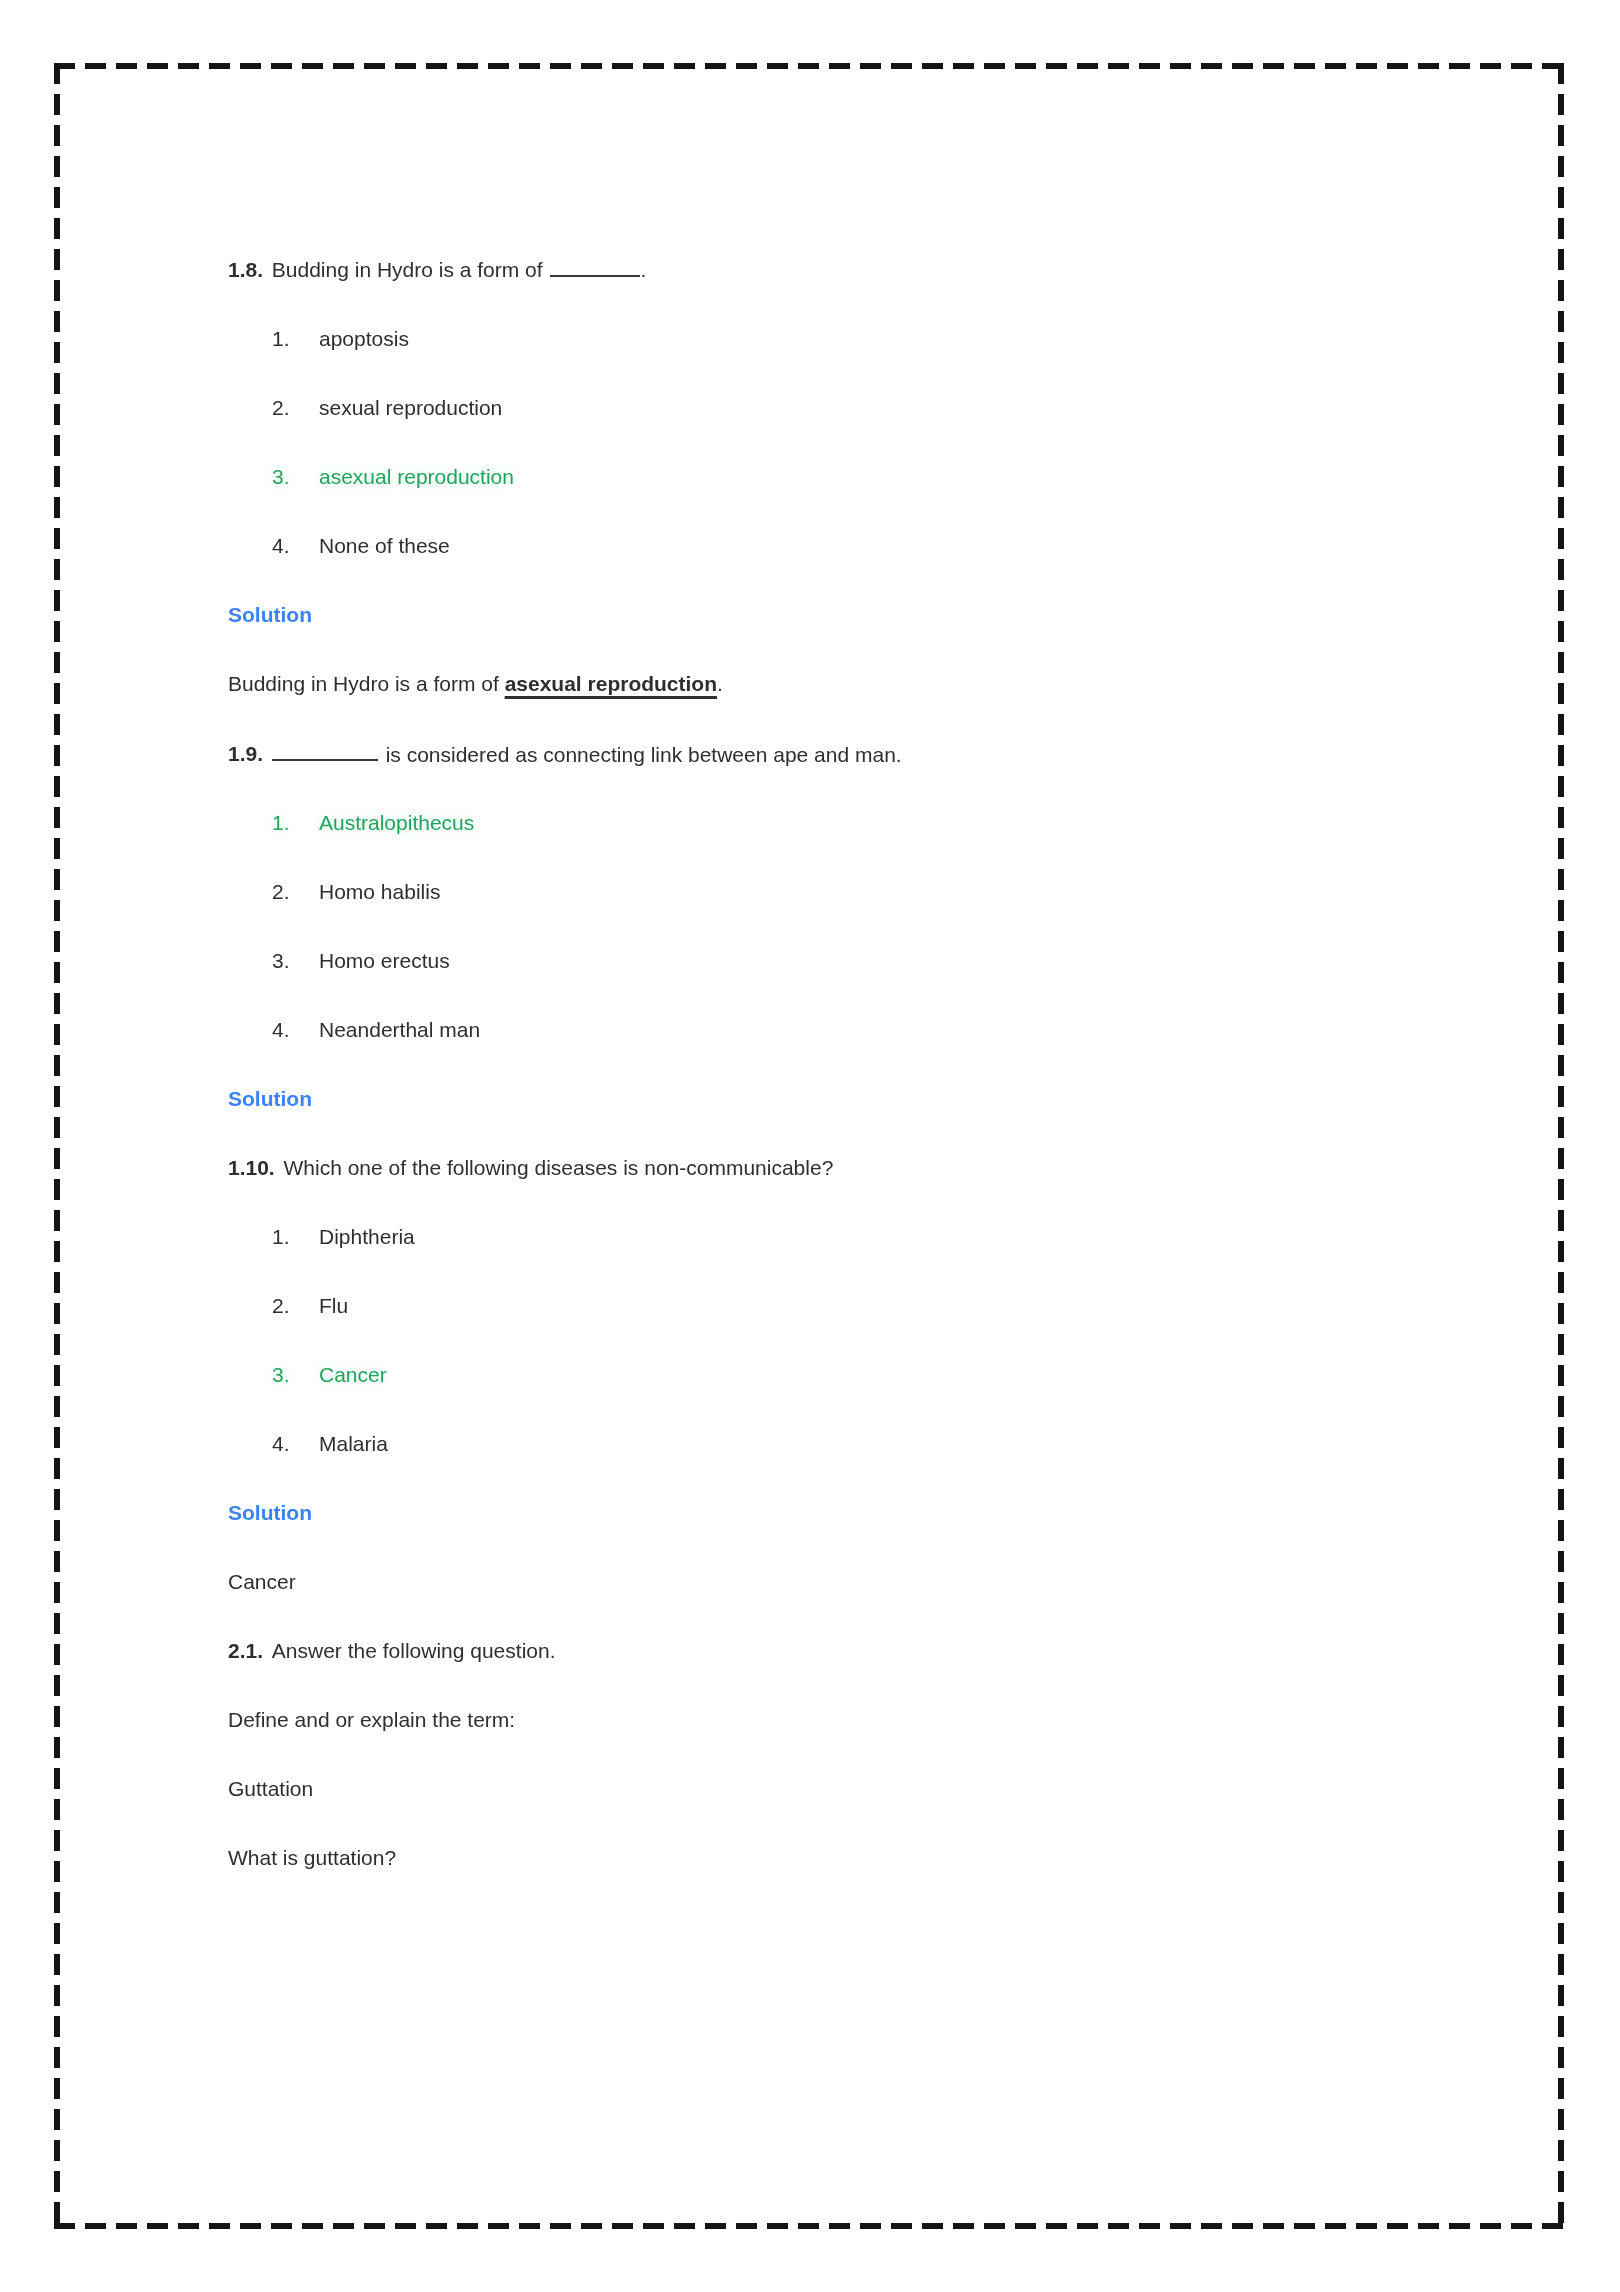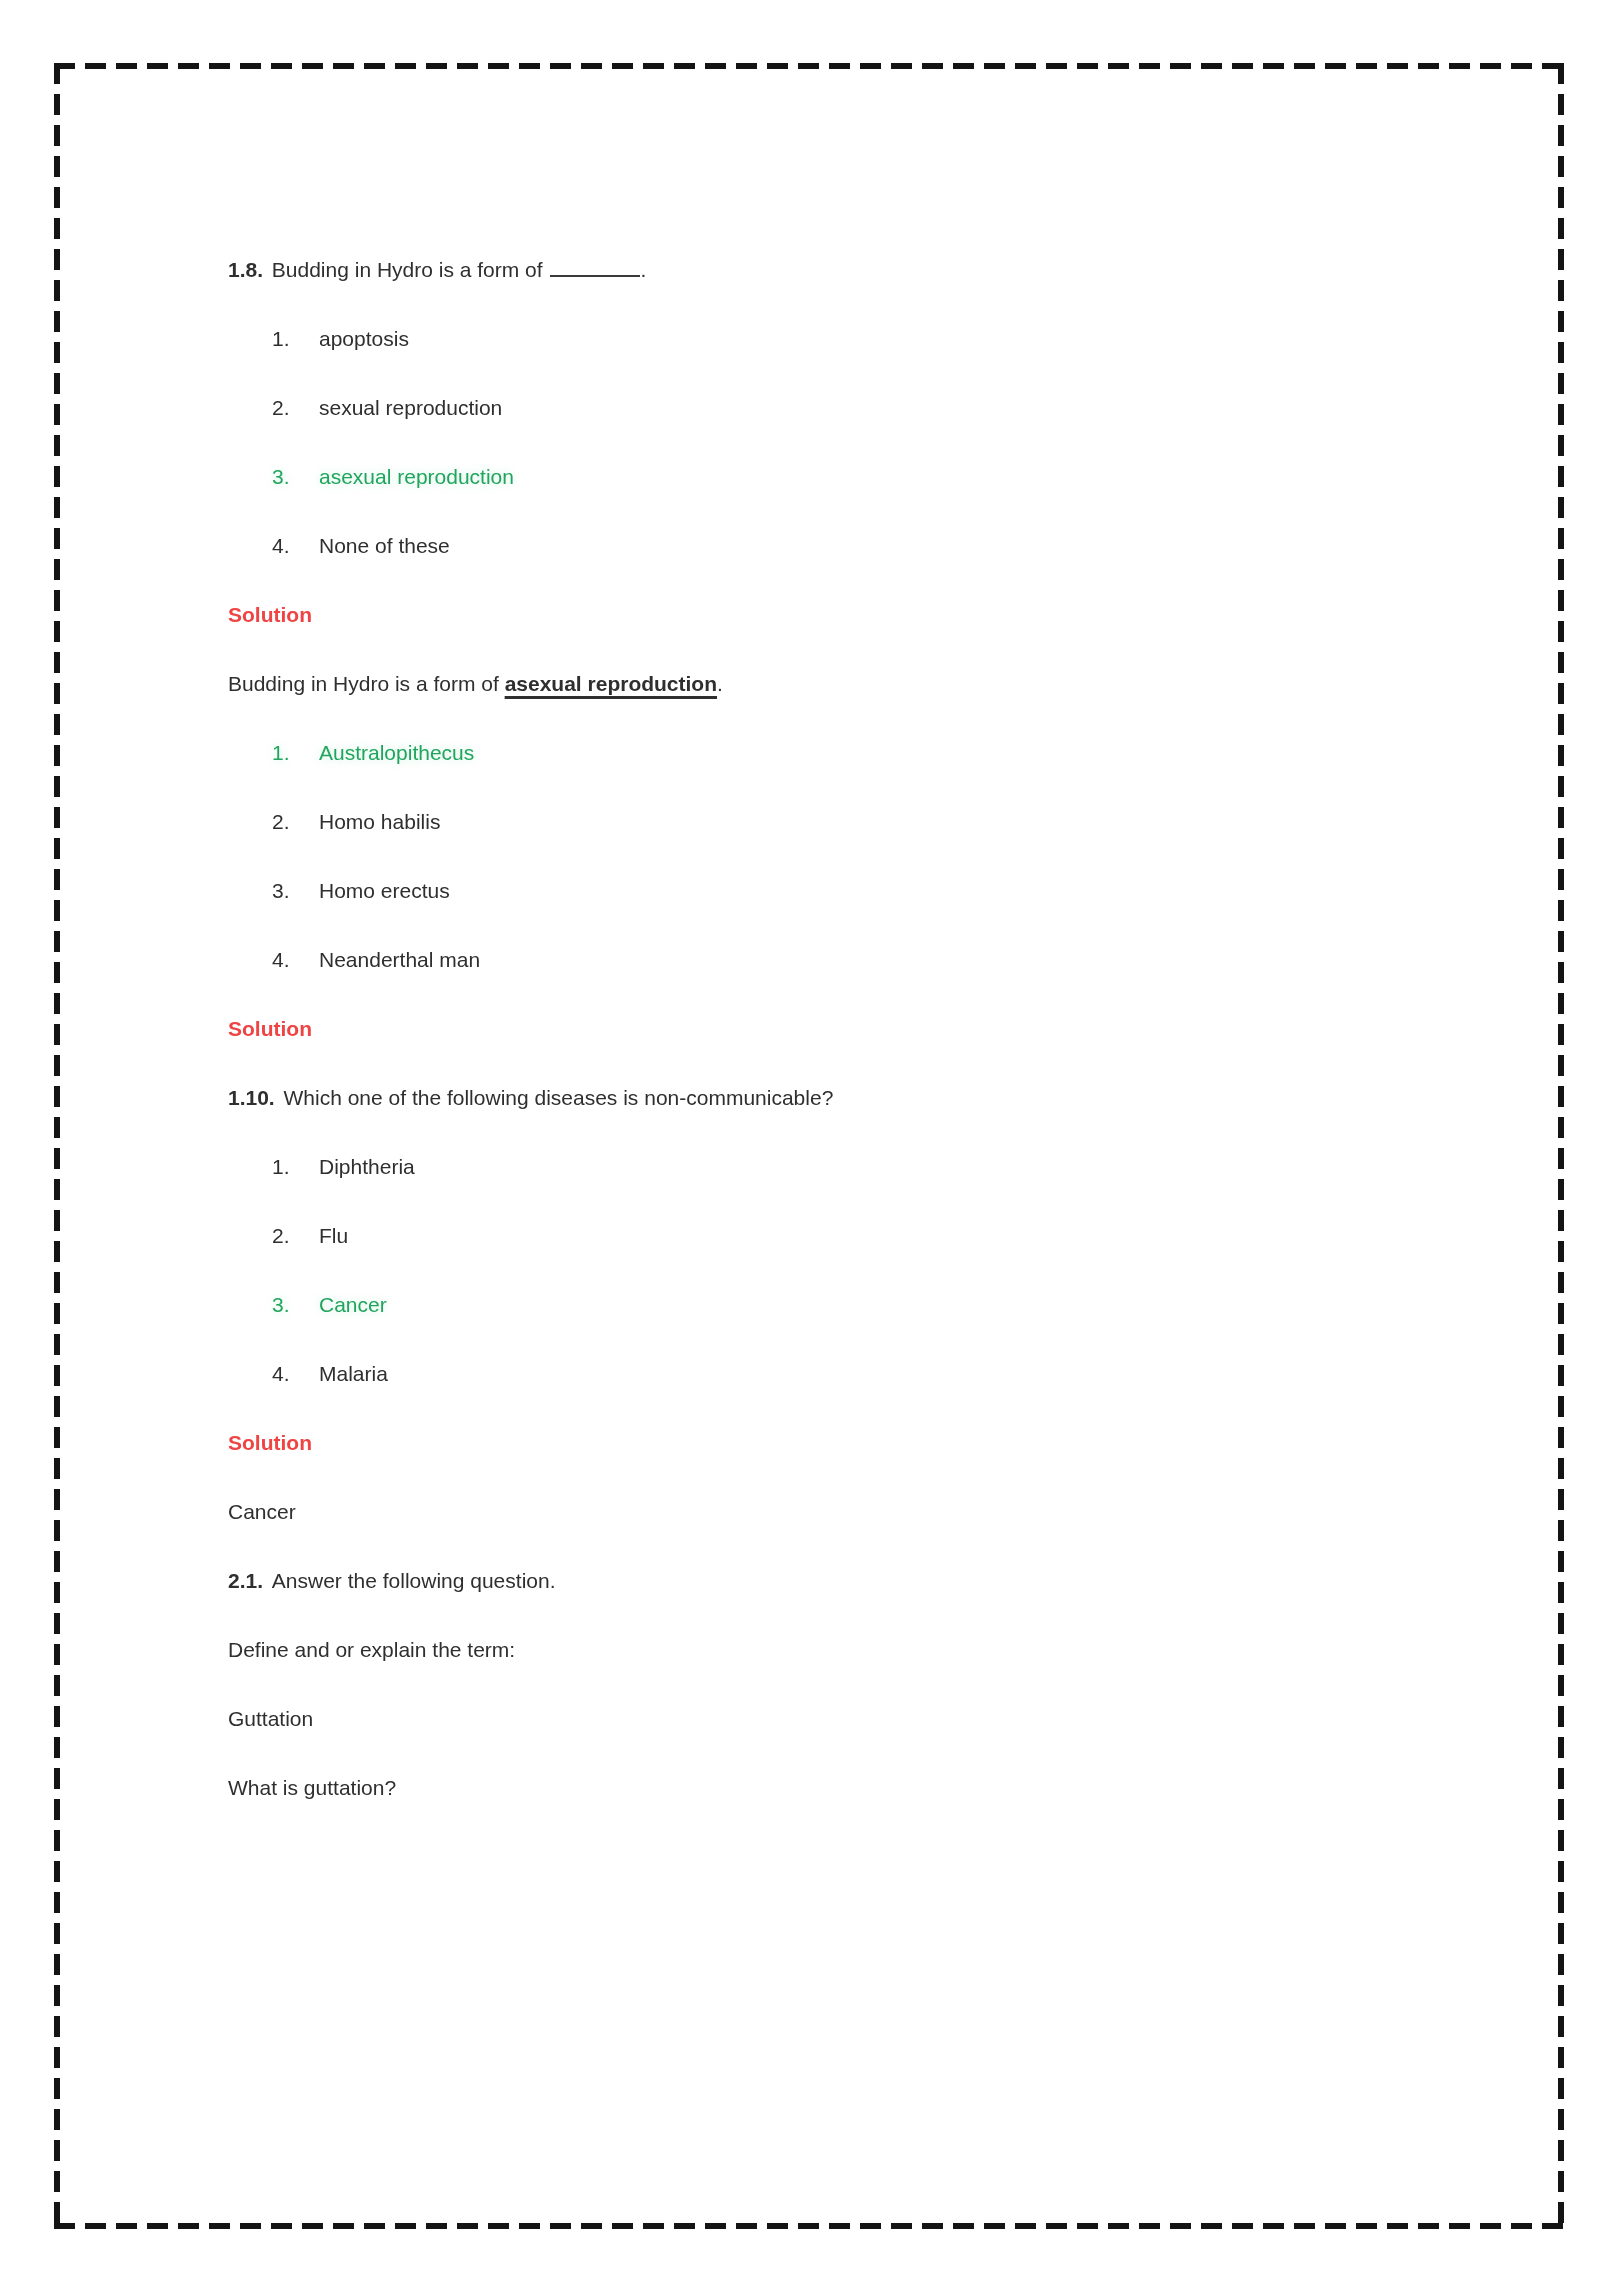--- a/index.html
+++ b/index.html
@@ -36,21 +36,21 @@
     white-space: pre-wrap;
   }
   .qnum { font-weight: 700; margin-right: 8.8px; }
   .option { display: flex; padding-left: 44px; }
   .option .num { width: 47px; flex-shrink: 0; }
   .option.correct .num, .option.correct .label {
     color: #21a55e;
     text-shadow: 0 0 9.8px rgba(110, 225, 160, 0.35);
   }
   .solution-heading {
-    color: #ef4444;
+    color: #3b82f6;
     font-weight: 700;
   }
   .blank {
     display: inline-block;
     width: 90px;
     height: 21.6px;
     border-bottom: 2.9px solid #3a3a3a;
     margin-left: 7.8px;
     vertical-align: baseline;
   }
@@ -91,20 +91,21 @@
   </div>
   <div class="option">
     <span class="num">4.</span>
     <span class="label">None of these</span>
   </div>
 
   <div class="line solution-heading">Solution</div>
 
   <div class="line"><span>Budding in Hydro is a form of </span><span class="strong-ul">asexual reproduction</span><span>.</span></div>
 
+  <div class="line"><span class="qnum">1.9.</span><span class="blank wide"></span><span> is considered as connecting link between ape and man.</span></div>
 
   <div class="option correct">
     <span class="num">1.</span>
     <span class="label">Australopithecus</span>
   </div>
   <div class="option">
     <span class="num">2.</span>
     <span class="label">Homo habilis</span>
   </div>
   <div class="option">

